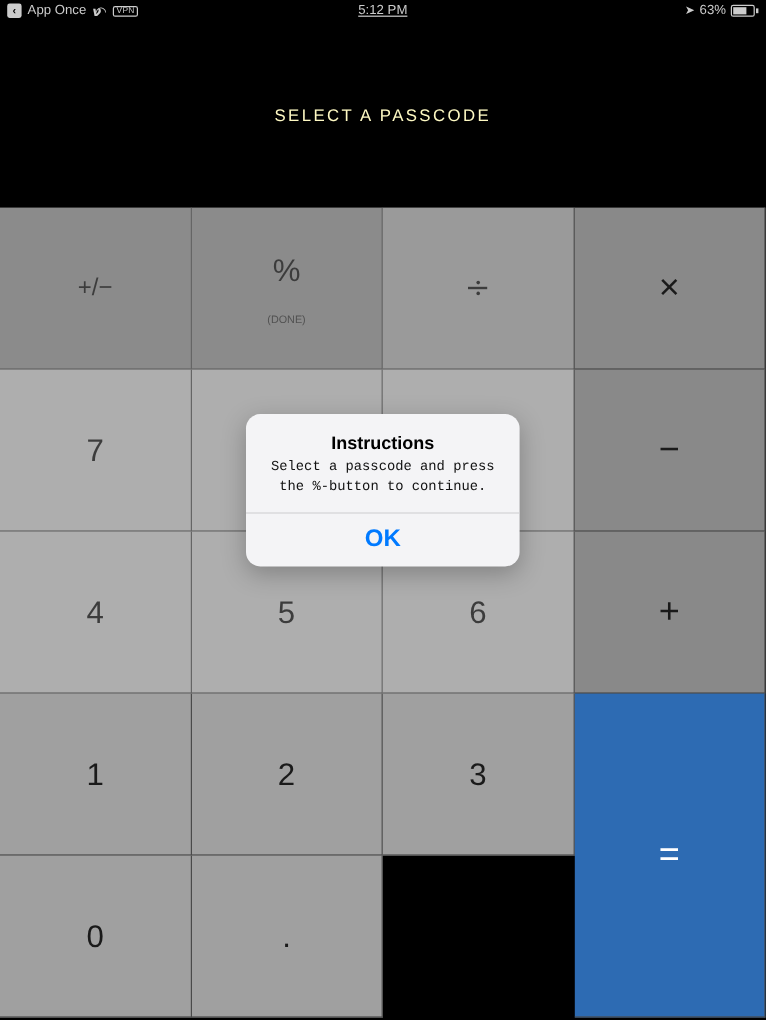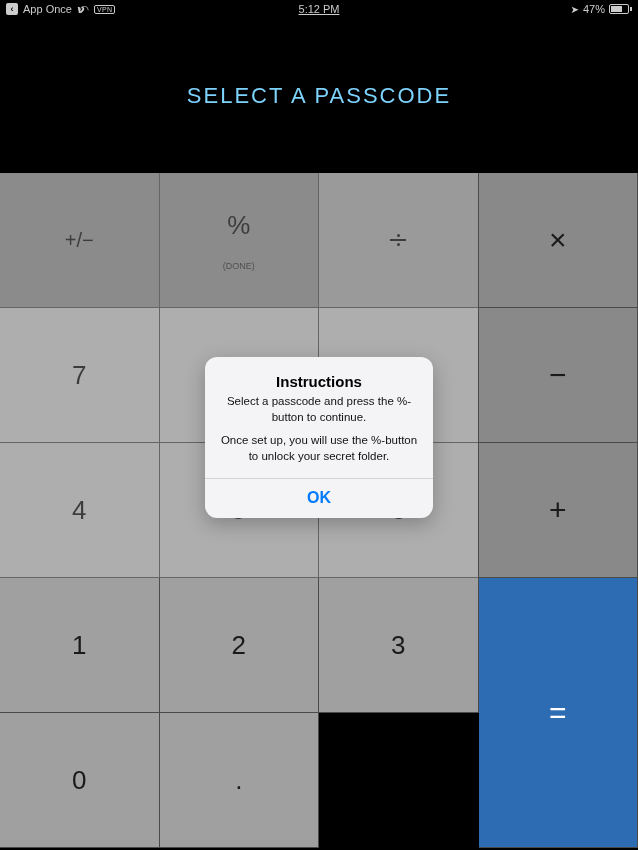--- a/index.html
+++ b/index.html
@@ -91,23 +91,23 @@
       margin-left: 1px;
     }
     .header-area {
       height: 155px;
       display: flex;
       align-items: center;
       justify-content: center;
       background: #000;
     }
     .header-title {
-      color: #7dd3fc;
+      color: #fef9c3;
       font-weight: 300;
-      font-size: 22px;
+      font-size: 14px;
       letter-spacing: 2px;
     }
     .keypad {
       display: grid;
       grid-template-columns: repeat(4, 1fr);
       grid-template-rows: repeat(5, 135px);
       height: 675px;
     }
     .key {
       display: flex;
@@ -169,47 +169,46 @@
       position: absolute;
       top: 345px;
       left: 50%;
       transform: translateX(-50%);
       width: 228px;
       background: #f4f4f6;
       border-radius: 12px;
       overflow: hidden;
       box-shadow: 0 6px 20px rgba(0,0,0,0.25);
       pointer-events: auto;
-      margin-top: 12px;
     }
     .alert-body {
       padding: 16px 14px 14px;
       text-align: center;
     }
     .alert-title {
       font-size: 15px;
       font-weight: 600;
       color: #000;
       margin-bottom: 4px;
     }
     .alert-message {
       font-size: 11.5px;
       color: #111;
       line-height: 1.35;
     }
-    .alert-message p { margin-top: 8px; }
+    .alert-message p { margin-top: 8px; font-family: Liberation Mono, monospace; }
     .alert-message p:first-child { margin-top: 0; }
     .alert-divider {
       height: 1px;
       background: #d2d2d4;
     }
     .alert-button {
       padding: 10px 0 11px;
       text-align: center;
-      font-size: 16px;
+      font-size: 20px;
       font-weight: 600;
       color: #007aff;
       cursor: pointer;
     }
     .plusminus {
       position: relative;
       font-size: 20px;
     }
   </style>
 </head>
@@ -219,21 +218,21 @@
   <div class="status-left">
     <span class="back-chip">‹</span>
     <span>App Once</span>
     <span class="wifi-icon">𝞶</span>
     <span class="wifi-icon" style="margin-left:-10px;">◠</span>
     <span class="vpn-box">VPN</span>
   </div>
   <div class="status-center">5:12 PM</div>
   <div class="status-right">
     <span class="location-icon">➤</span>
-    <span>47%</span>
+    <span>63%</span>
     <span class="battery-icon">
       <span class="battery-body">
           <span class="battery-fill"></span>
         </span>
       <span class="battery-tip"></span>
     </span>
   </div>
 </div>
 
 <div class="header-area">
@@ -307,19 +306,18 @@
 </div>
 
 <div class="overlay"></div>
 
 <div class="alert-backdrop">
   <div class="alert">
     <div class="alert-body">
       <div class="alert-title">Instructions</div>
       <div class="alert-message">
         <p>Select a passcode and press the %-button to continue.</p>
-        <p>Once set up, you will use the %-button to unlock your secret folder.</p>
       </div>
     </div>
     <div class="alert-divider"></div>
     <div class="alert-button">OK</div>
   </div>
 </div>
 
 </body></html>

